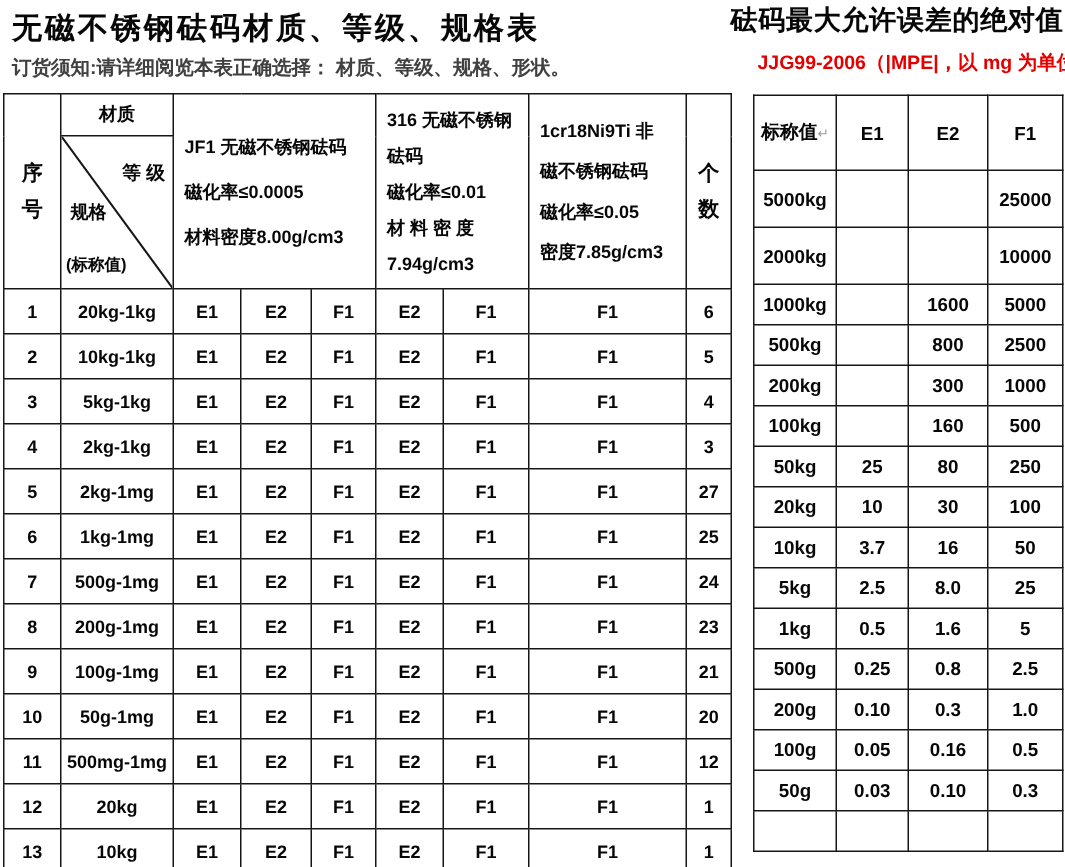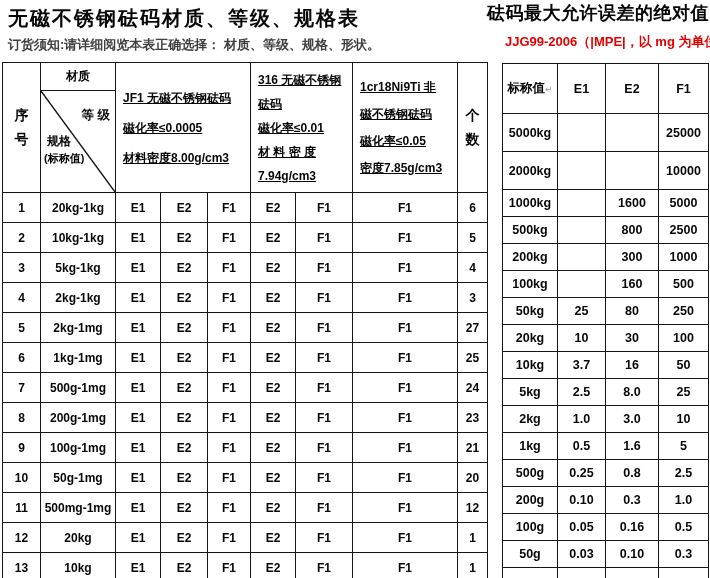--- a/index.html
+++ b/index.html
@@ -63,33 +63,33 @@
     line-height: 1.7;
     font-size: 14px;
   }
 
   .mat {
     text-align: left;
     padding-left: 7px;
     padding-right: 3px;
     font-size: 11.5px;
   }
-  .mat div { white-space: nowrap; text-decoration: underline; }
+  .mat div { white-space: nowrap; }
   .mat-a div { line-height: 30px; }
   .mat-b div { line-height: 24px; }
   .mat-c div { line-height: 27px; }
 
   .diag {
     position: relative;
     padding: 0;
   }
   .diag svg { position: absolute; left: 0; top: 0; width: 100%; height: 100%; }
   .diag .grade   { position: absolute; top: 16px; right: 5px;  font-size: 12.5px; }
   .diag .spec    { position: absolute; top: 42px; left: 6px;   font-size: 12px; }
-  .diag .nominal { position: absolute; top: 60px; left: 3px;   font-size: 11px; }
+  .diag .nominal { position: absolute; top: 78px; left: 3px;   font-size: 11px; }
 
   
   .mpe-table { left: 502px; top: 63px; width: 206px; }
   .mpe-table td { font-size: 12.5px; }
   .mpe-table thead tr { height: 50px; }
   .mpe-table tbody tr { height: 27px; }
   .mpe-table tbody tr:nth-of-type(-n+2) { height: 38px; }
   .mpe-table .stub-row { height: 27px; }
 
   .ret { font-size: 9px; color: #999; font-weight: normal; }
@@ -390,26 +390,20 @@
         <td>50</td>
       </tr>
 
       <tr>
         <td>5kg</td>
         <td>2.5</td>
         <td>8.0</td>
         <td>25</td>
       </tr>
 
-      <tr>
-        <td>2kg</td>
-        <td>1.0</td>
-        <td>3.0</td>
-        <td>10</td>
-      </tr>
 
       <tr>
         <td>1kg</td>
         <td>0.5</td>
         <td>1.6</td>
         <td>5</td>
       </tr>
 
       <tr>
         <td>500g</td>

